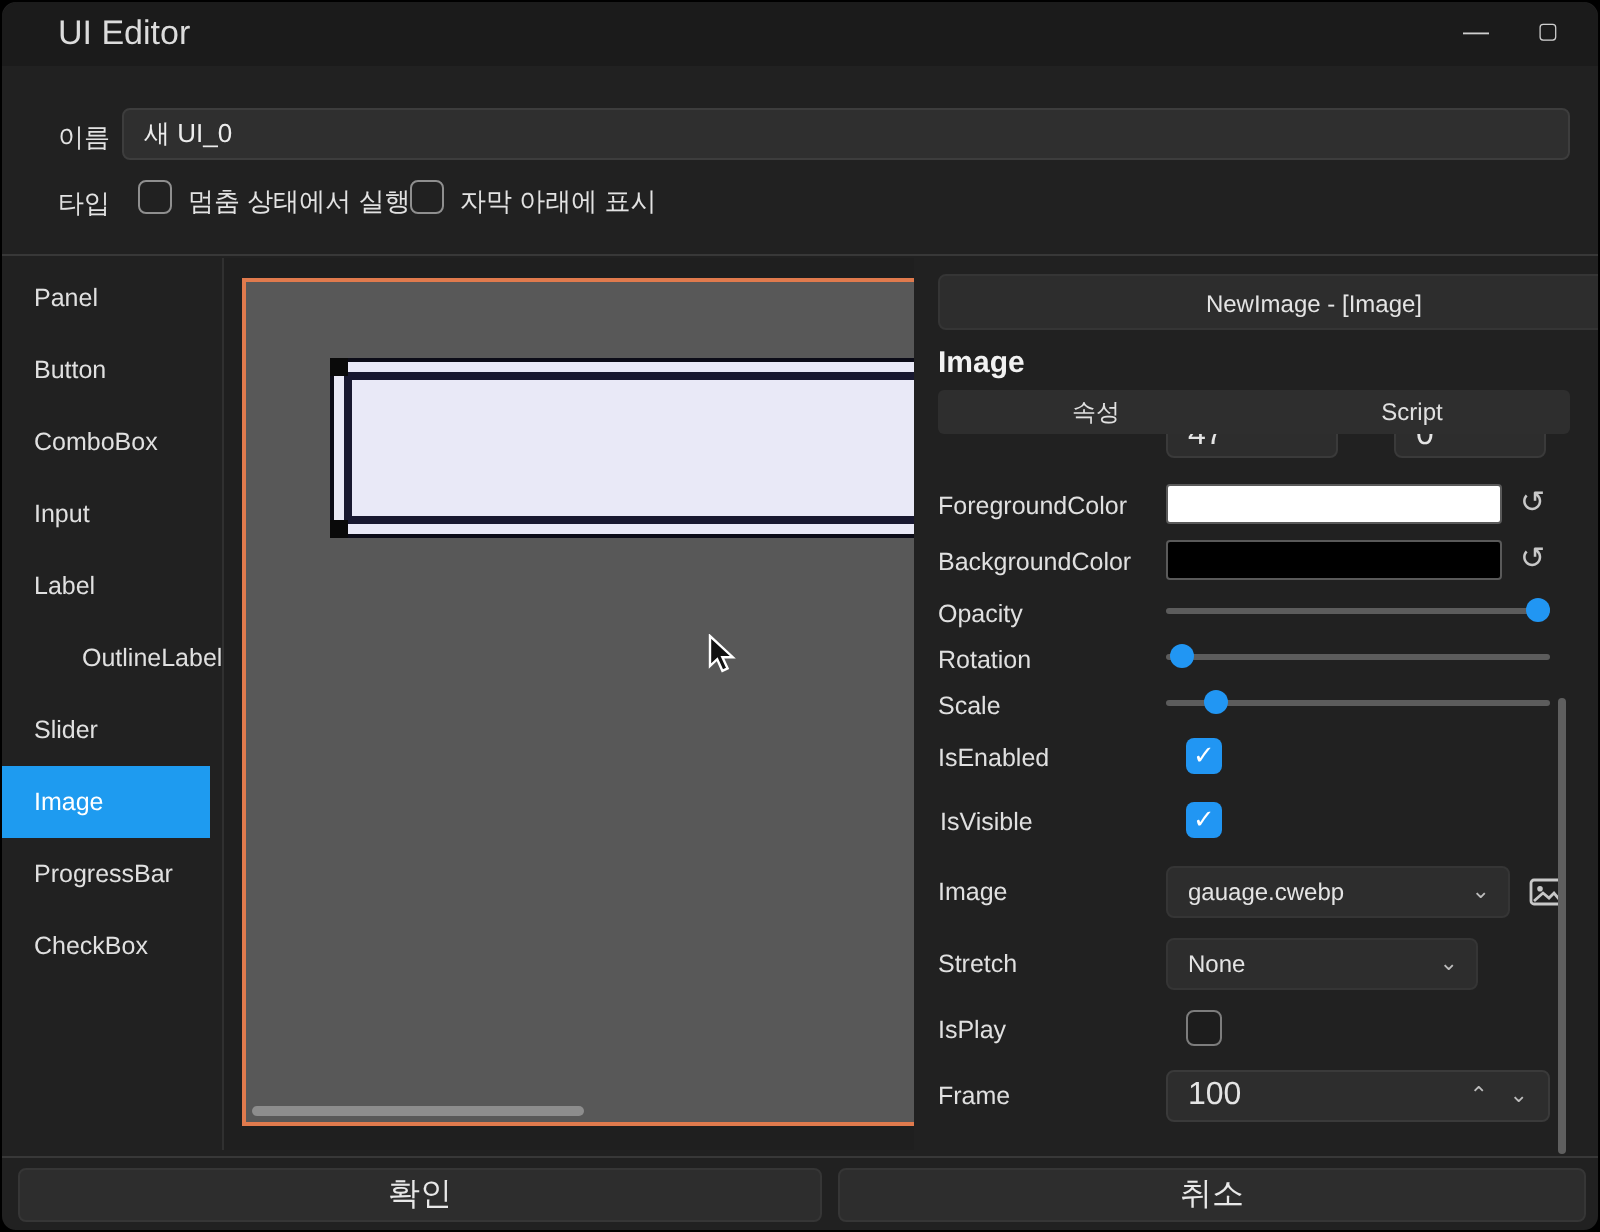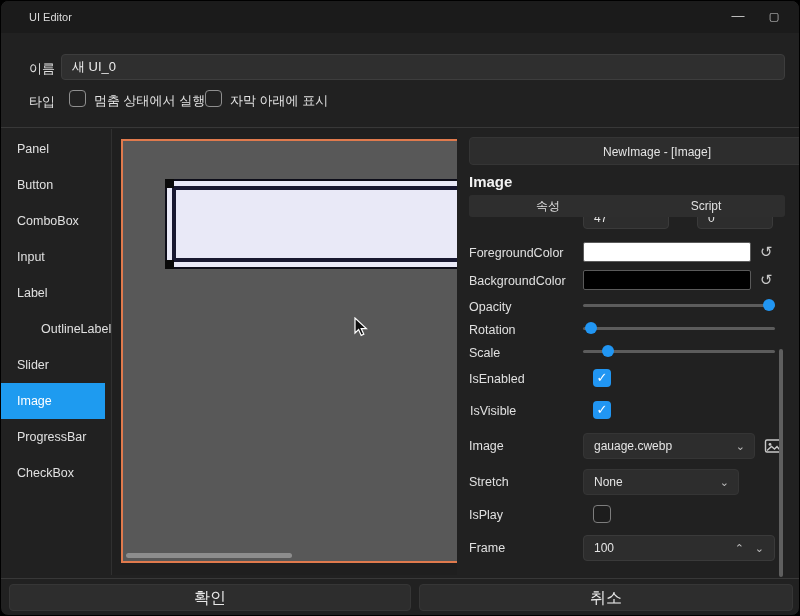--- a/index.html
+++ b/index.html
@@ -6,21 +6,21 @@
   .window{
     position:relative;width:800px;height:616px;overflow:hidden;
     background:#212121;color:#e6e6e6;
     font-family:"Liberation Sans","DejaVu Sans",sans-serif;
     border-radius:8px;border:1px solid #000;box-sizing:border-box;
   }
   .abs{position:absolute;box-sizing:border-box;}
 
   
   .titlebar{left:0;top:0;right:0;height:32px;background:#1b1b1b;border-radius:8px 8px 0 0;}
-  .title-text{left:28px;top:0;height:32px;line-height:32px;font-size:11px;color:#dcdcdc;}
+  .title-text{left:28px;top:0;height:32px;line-height:32px;font-size:17px;color:#dcdcdc;}
   .win-btn{top:0;width:34px;height:32px;line-height:30px;text-align:center;color:#cfcfcf;font-size:13px;cursor:default;}
   .btn-min{right:44px;}
   .btn-max{right:8px;font-size:11px;}
 
   
   .form-label{font-size:13px;color:#e2e2e2;}
   .text-input{
     background:#2f2f2f;border:1px solid #3d3d3d;border-radius:4px;color:#ececec;
     font-size:13px;padding:0 10px;font-family:inherit;outline:none;
   }
@@ -60,21 +60,21 @@
   .swatch{height:20px;width:168px;border-radius:2px;border:1px solid #5a5a5a;}
   .reset-icon{font-size:15px;color:#c8c8c8;line-height:20px;}
   .reset-icon::before{content:"↺";}
   .slider{height:14px;width:192px;}
   .slider .track{position:absolute;left:0;right:0;top:6px;height:3px;background:#5c5c5c;border-radius:2px;}
   .slider .thumb{position:absolute;top:1px;width:12px;height:12px;border-radius:50%;background:#2196f3;margin-left:-6px;}
   .prop-checkbox{width:18px;height:18px;border-radius:4px;}
   .prop-checkbox.checked{background:#2196f3;}
   .prop-checkbox.checked::after{content:"✓";display:block;color:#fff;font-size:13px;line-height:18px;text-align:center;}
   .prop-checkbox.unchecked{background:#1d1d1d;border:1.6px solid #7d7d7d;}
-  .num-input{background:#2d2d2d;border:1px solid #3a3a3a;border-radius:4px;color:#e4e4e4;font-size:12px;line-height:24px;padding-left:10px;}
+  .num-input{background:#2d2d2d;border:1px solid #3a3a3a;border-radius:4px;color:#e4e4e4;font-size:16px;line-height:24px;padding-left:10px;}
   .panel-scrollbar{left:322px;top:220px;width:4px;height:228px;background:#5f5f5f;border-radius:2px;}
   .mini-spin{position:absolute;top:0;height:100%;display:flex;align-items:center;color:#bdbdbd;font-size:10px;}
 
   
   .footer-btn{height:27px;background:#2d2d2d;border:1px solid #363636;border-radius:4px;
     text-align:center;line-height:26px;font-size:16px;color:#e8e8e8;cursor:default;}
 
   .cursor-svg{pointer-events:none;}
 </style>
 </head>

